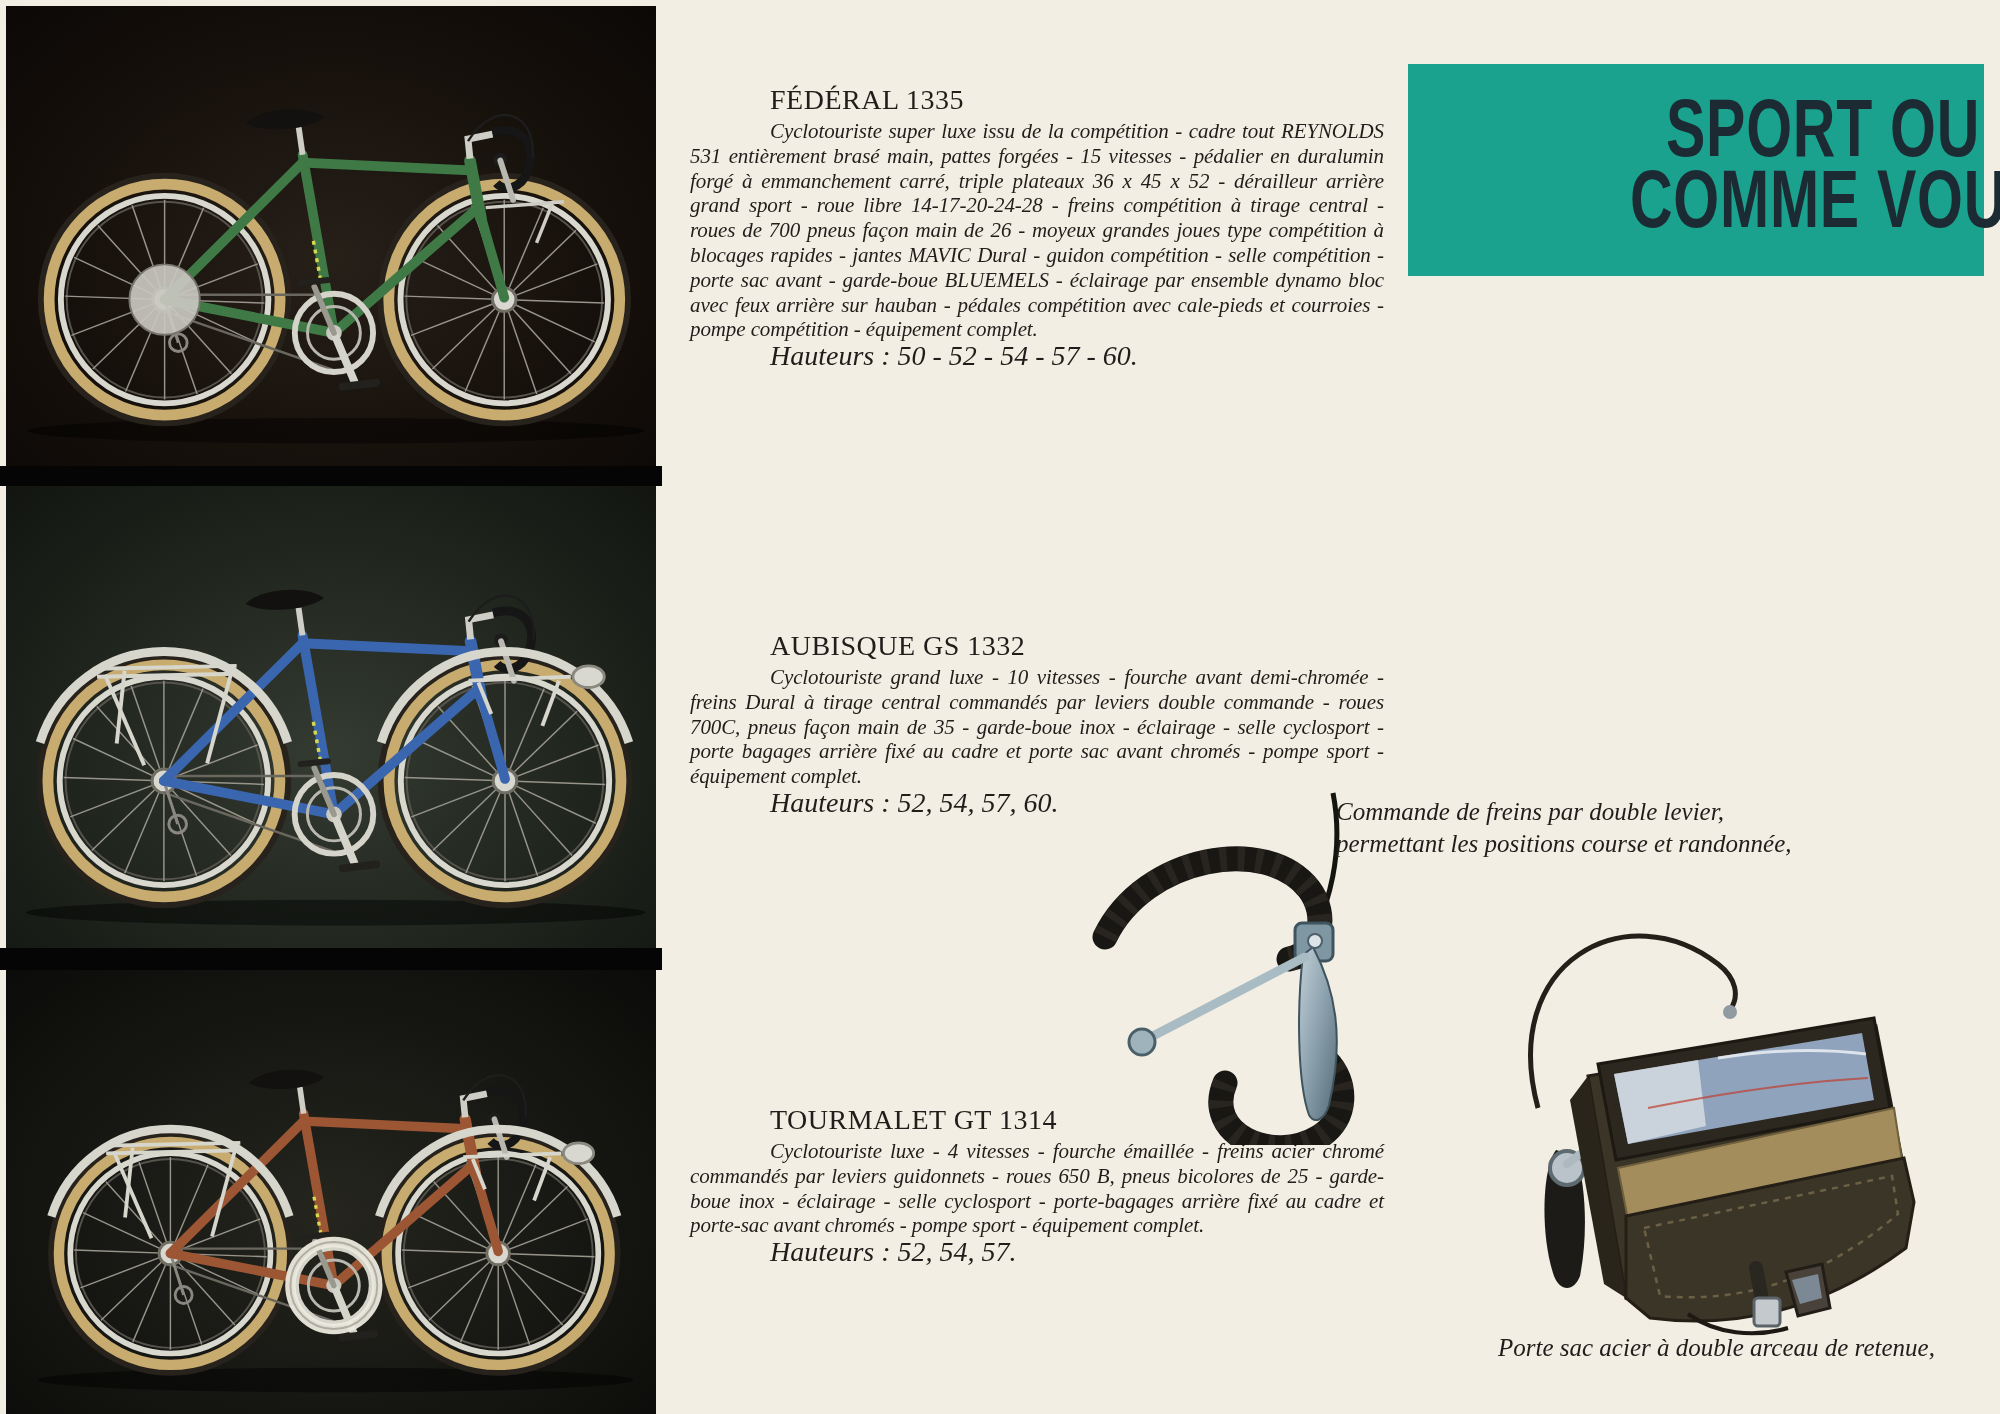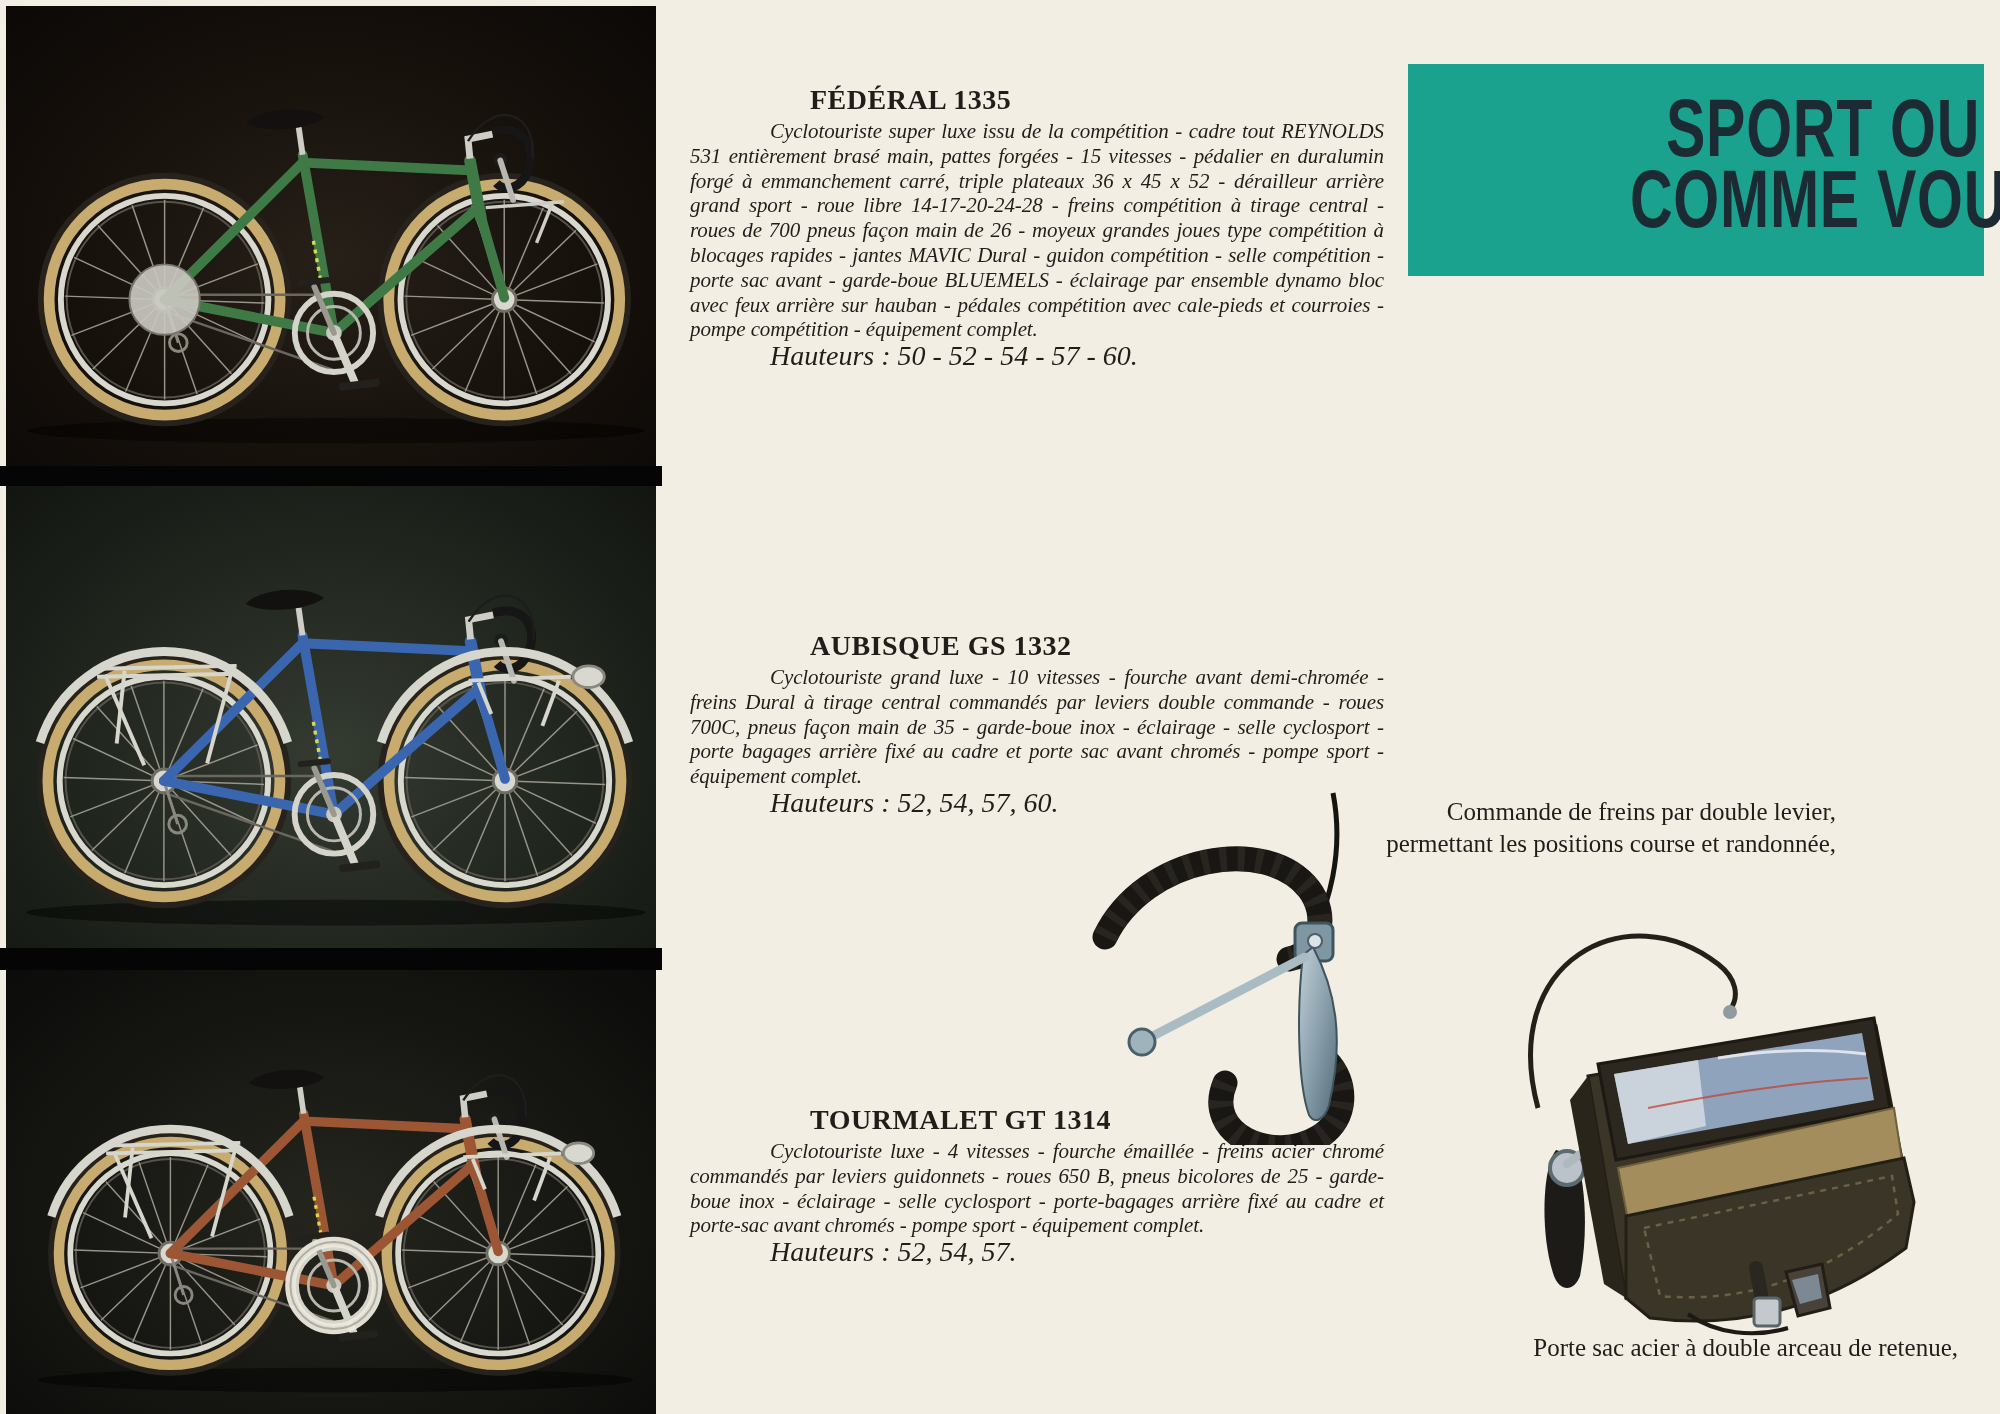--- a/index.html
+++ b/index.html
@@ -19,21 +19,21 @@
   .sep-2{top:948px;height:22px;}
   .photo-1 .bike{color:var(--photo1_frame,#3f7a46);}
   .photo-2 .bike{color:var(--photo2_frame,#3a66b0);}
   .photo-3 .bike{color:var(--photo3_frame,#9c5634);}
 
   
   .spec{position:absolute;left:690px;width:694px;}
   .spec-federal{top:84px;}
   .spec-aubisque{top:630px;}
   .spec-tourmalet{top:1104px;}
-  .spec h2{margin:0 0 3px 120px;font-size:28px;font-weight:bold;font-style:normal;
+  .spec h2{margin:0 0 3px 80px;font-size:28px;font-weight:normal;font-style:normal;
            letter-spacing:.5px;}
   .spec .desc{margin:0;text-indent:80px;text-align:justify;font-style:italic;
               font-size:21px;line-height:24.8px;letter-spacing:-.1px;}
   .spec .heights{margin:1px 0 0 80px;font-style:italic;font-size:28px;line-height:25px;}
 
   
   .banner{position:absolute;left:1408px;top:64px;width:576px;height:212px;
           background:var(--banner_bg,#1aa28e);}
   .banner-text{position:absolute;left:1630px;top:92px;white-space:nowrap;
                font-family:"Liberation Sans",sans-serif;font-weight:bold;
@@ -42,21 +42,21 @@
   .banner-text .l1{display:block;margin-left:50px;}
   .banner-text .l2{display:block;}
 
   
   .detail{position:absolute;margin:0;}
   .detail svg{width:100%;height:100%;display:block;}
   .detail-handlebar{left:1075px;top:785px;width:400px;height:360px;}
   .detail-bag{left:1468px;top:868px;width:470px;height:470px;}
 
   
-  .caption{position:absolute;font-size:25px;line-height:32px;text-align:right;}
+  .caption{position:absolute;font-style:italic;font-size:25px;line-height:32px;}
   .caption-handlebar{left:1336px;top:796px;width:500px;}
   .caption-bag{left:1498px;top:1332px;width:460px;}
 
   .defs{position:absolute;width:0;height:0;overflow:hidden;}
 </style>
 </head>
 <body>
 
 <svg class="defs" xmlns="http://www.w3.org/2000/svg" aria-hidden="true">
   <defs>

